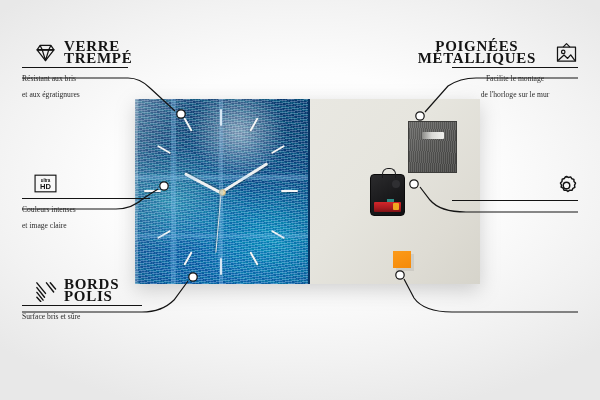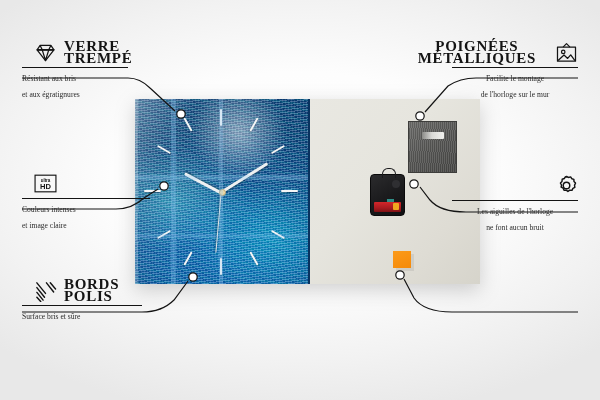--- a/index.html
+++ b/index.html
@@ -265,18 +265,16 @@
       <span class="ico">
         <svg viewBox="0 0 24 24">
             <g fill="none" stroke="#141414" stroke-width="1.5" stroke-linejoin="round">
           <path d="M12,2.6 l2.1,1.0 2.2,-0.6 1.2,1.9 2.2,0.7 0.1,2.3 1.6,1.6 -1.0,2.1 0.3,2.3 -2.0,1.1 -1.0,2.1 -2.3,-0.2 -1.9,1.3 -1.8,-1.4 -2.3,0.1 -0.9,-2.1 -2.1,-1.0 0.4,-2.3 -1.1,-2.0 1.6,-1.7 0.2,-2.3 2.2,-0.8 1.3,-1.9 2.2,0.5 Z"></path>
           <circle cx="12" cy="12" r="3.4"></circle>
         </g>
           </svg>
       </span>
     </div>
     <div class="co-rule"></div>
-    <div class="co-sub">Les aiguilles de l'horloge
-ne font aucun bruit</div>
   </div>
 
 
 </div>
 
 </body></html>

